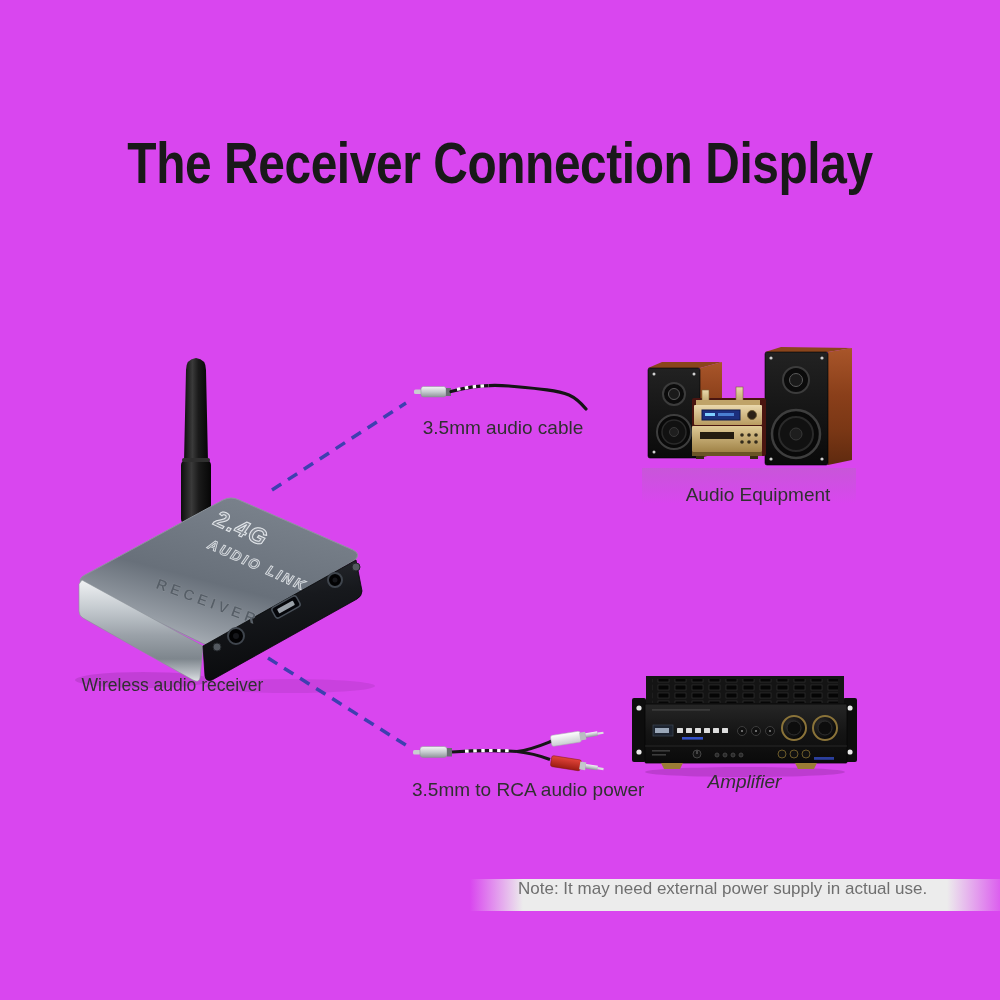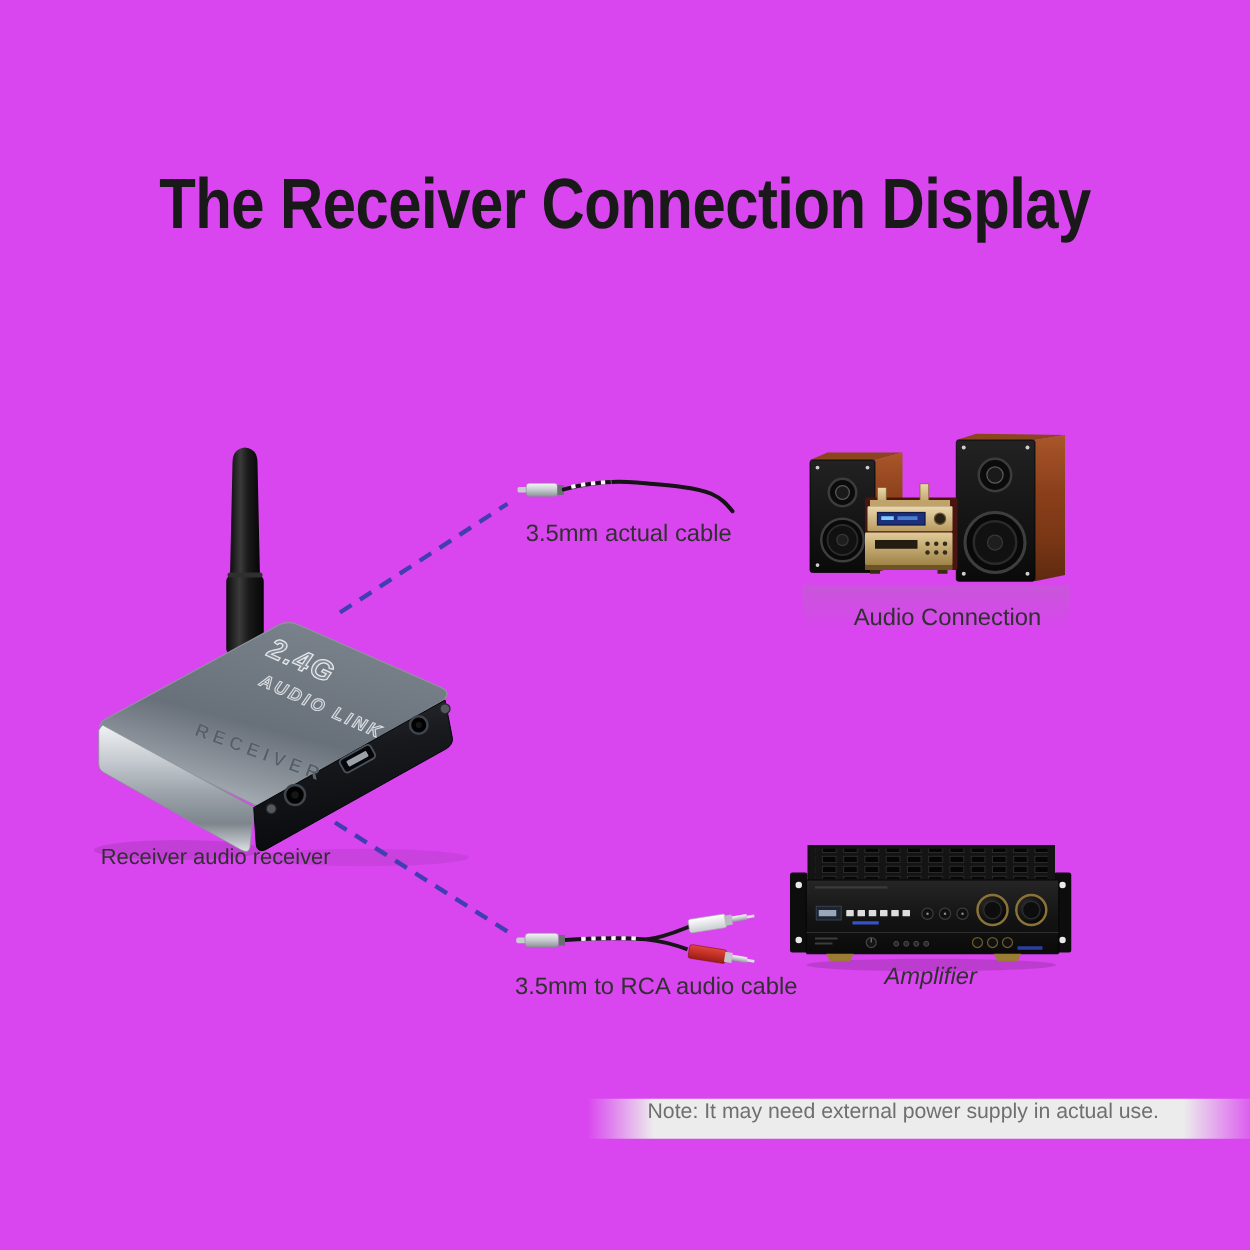--- a/index.html
+++ b/index.html
@@ -93,42 +93,42 @@
       </g>
       <g>
         <circle cx="280" cy="232" r="7" fill="#020203" stroke="#3f454d" stroke-width="2"></circle>
         <circle cx="280" cy="232" r="2.5" fill="#15161a"></circle>
       </g>
       <circle cx="162" cy="299" r="4" fill="#545960" stroke="#23262a" stroke-width="1"></circle>
       <circle cx="301" cy="219" r="4" fill="#545960" stroke="#23262a" stroke-width="1"></circle>
     </g>
   </svg>
 
-  <div class="label small" style="left:55px; top:675px; width:235px;">Receiver audio receiver</div>
+  <div class="label small" style="left:55px; top:675px; width:235px;">Wireless audio receiver</div>
 
   <svg class="connectors" width="1000" height="1000" viewBox="0 0 1000 1000">
     <line x1="272" y1="490" x2="406" y2="403" stroke-width="3.5" stroke-dasharray="11 8" stroke="#3f3fb0"></line>
     <line x1="268" y1="658" x2="412" y2="749" stroke-width="3.5" stroke-dasharray="11 8" stroke="#3f3fb0"></line>
   </svg>
 
   <svg class="abs" style="left:405px; top:368px;" width="200" height="55" viewBox="0 0 200 55">
     <defs>
       <linearGradient id="cb-silver" x1="0" y1="0" x2="0" y2="1">
         <stop offset="0" stop-color="#f4f5f6"></stop>
           <stop offset="0.5" stop-color="#c7ccd0"></stop>
         <stop offset="1" stop-color="#8f959a"></stop>
       </linearGradient>
     </defs>
     <rect x="9" y="21.5" width="8" height="4.5" rx="1.5" fill="#c9ccd0"></rect>
     <rect x="16" y="18.5" width="25" height="10.5" rx="2.5" fill="url(#cb-silver)" stroke="#8a8f94" stroke-width="0.5"></rect>
     <rect x="41" y="20" width="5" height="8" fill="#6a6f74"></rect>
     <path d="M46,23.5 C62,19 82,16 104,18 C132,20.5 152,22 164,27 C172,30.5 176,35 181,41" fill="none" stroke="#141414" stroke-width="3.2" stroke-linecap="round"></path>
     <path d="M52,21.5 C62,19.3 72,18 84,17.6" fill="none" stroke="#fafafa" stroke-width="3.2" stroke-dasharray="3.5 4.5"></path>
   </svg>
-  <div class="label" style="left:413px; top:417px; width:180px;">3.5mm actual cable</div>
+  <div class="label" style="left:413px; top:417px; width:180px;">3.5mm audio cable</div>
 
   <svg class="abs" style="left:638px; top:342px;" width="230" height="170" viewBox="0 0 230 170">
     <defs>
       <linearGradient id="sp-wood" x1="0" y1="0" x2="0" y2="1">
         <stop offset="0" stop-color="#a9562a"></stop>
           <stop offset="0.4" stop-color="#8a3f1a"></stop>
         <stop offset="0.7" stop-color="#7a3715"></stop>
           <stop offset="1" stop-color="#5f2a0f"></stop>
       </linearGradient>
       <linearGradient id="sp-face" x1="0" y1="0" x2="0" y2="1">
@@ -197,21 +197,21 @@
         <circle cx="111" cy="93" r="1.8" fill="#332b1c"></circle>
       <circle cx="118" cy="93" r="1.8" fill="#332b1c"></circle>
         <circle cx="104" cy="100" r="1.8" fill="#332b1c"></circle>
       <circle cx="111" cy="100" r="1.8" fill="#332b1c"></circle>
         <circle cx="118" cy="100" r="1.8" fill="#332b1c"></circle>
       <rect x="54" y="110" width="70" height="4" fill="#6b5426"></rect>
       <rect x="58" y="114" width="8" height="3" fill="#3a2c12"></rect>
       <rect x="112" y="114" width="8" height="3" fill="#3a2c12"></rect>
     </g>
   </svg>
-  <div class="label" style="left:658px; top:484px; width:200px;">Audio Connection</div>
+  <div class="label" style="left:658px; top:484px; width:200px;">Audio Equipment</div>
 
   <svg class="abs" style="left:405px; top:722px;" width="215" height="60" viewBox="0 0 215 60">
     <defs>
       <linearGradient id="cb-silver2" x1="0" y1="0" x2="0" y2="1">
         <stop offset="0" stop-color="#f4f5f6"></stop>
           <stop offset="0.5" stop-color="#c7ccd0"></stop>
         <stop offset="1" stop-color="#8f959a"></stop>
       </linearGradient>
       <linearGradient id="cb-white" x1="0" y1="0" x2="0" y2="1">
         <stop offset="0" stop-color="#ffffff"></stop>
@@ -235,21 +235,21 @@
       <rect x="181" y="16" width="12" height="4.6" fill="url(#cb-silver2)"></rect>
       <rect x="193" y="17.3" width="6" height="2.2" fill="#dddfe1"></rect>
     </g>
     <g transform="rotate(9 150 40)">
       <rect x="146" y="34" width="30" height="11" rx="2" fill="url(#cb-red)" stroke="#7e1710" stroke-width="0.5"></rect>
       <rect x="175" y="35.5" width="6" height="8" fill="#c3c7cb"></rect>
       <rect x="181" y="37" width="12" height="4.6" fill="url(#cb-silver2)"></rect>
       <rect x="193" y="38.3" width="6" height="2.2" fill="#dddfe1"></rect>
     </g>
   </svg>
-  <div class="label" style="left:412px; top:779px; width:210px;">3.5mm to RCA audio cable</div>
+  <div class="label" style="left:412px; top:779px; width:210px;">3.5mm to RCA audio power</div>
 
   <svg class="abs" style="left:622px; top:668px;" width="245" height="115" viewBox="0 0 245 115">
     <defs>
       <linearGradient id="am-front" x1="0" y1="0" x2="0" y2="1">
         <stop offset="0" stop-color="#262626"></stop>
           <stop offset="0.5" stop-color="#141414"></stop>
         <stop offset="1" stop-color="#0a0a0a"></stop>
       </linearGradient>
       <pattern id="am-vents" width="17" height="8" patternUnits="userSpaceOnUse">
         <rect x="2" y="1" width="11" height="5" fill="#050505" stroke="#333333" stroke-width="0.6"></rect>

